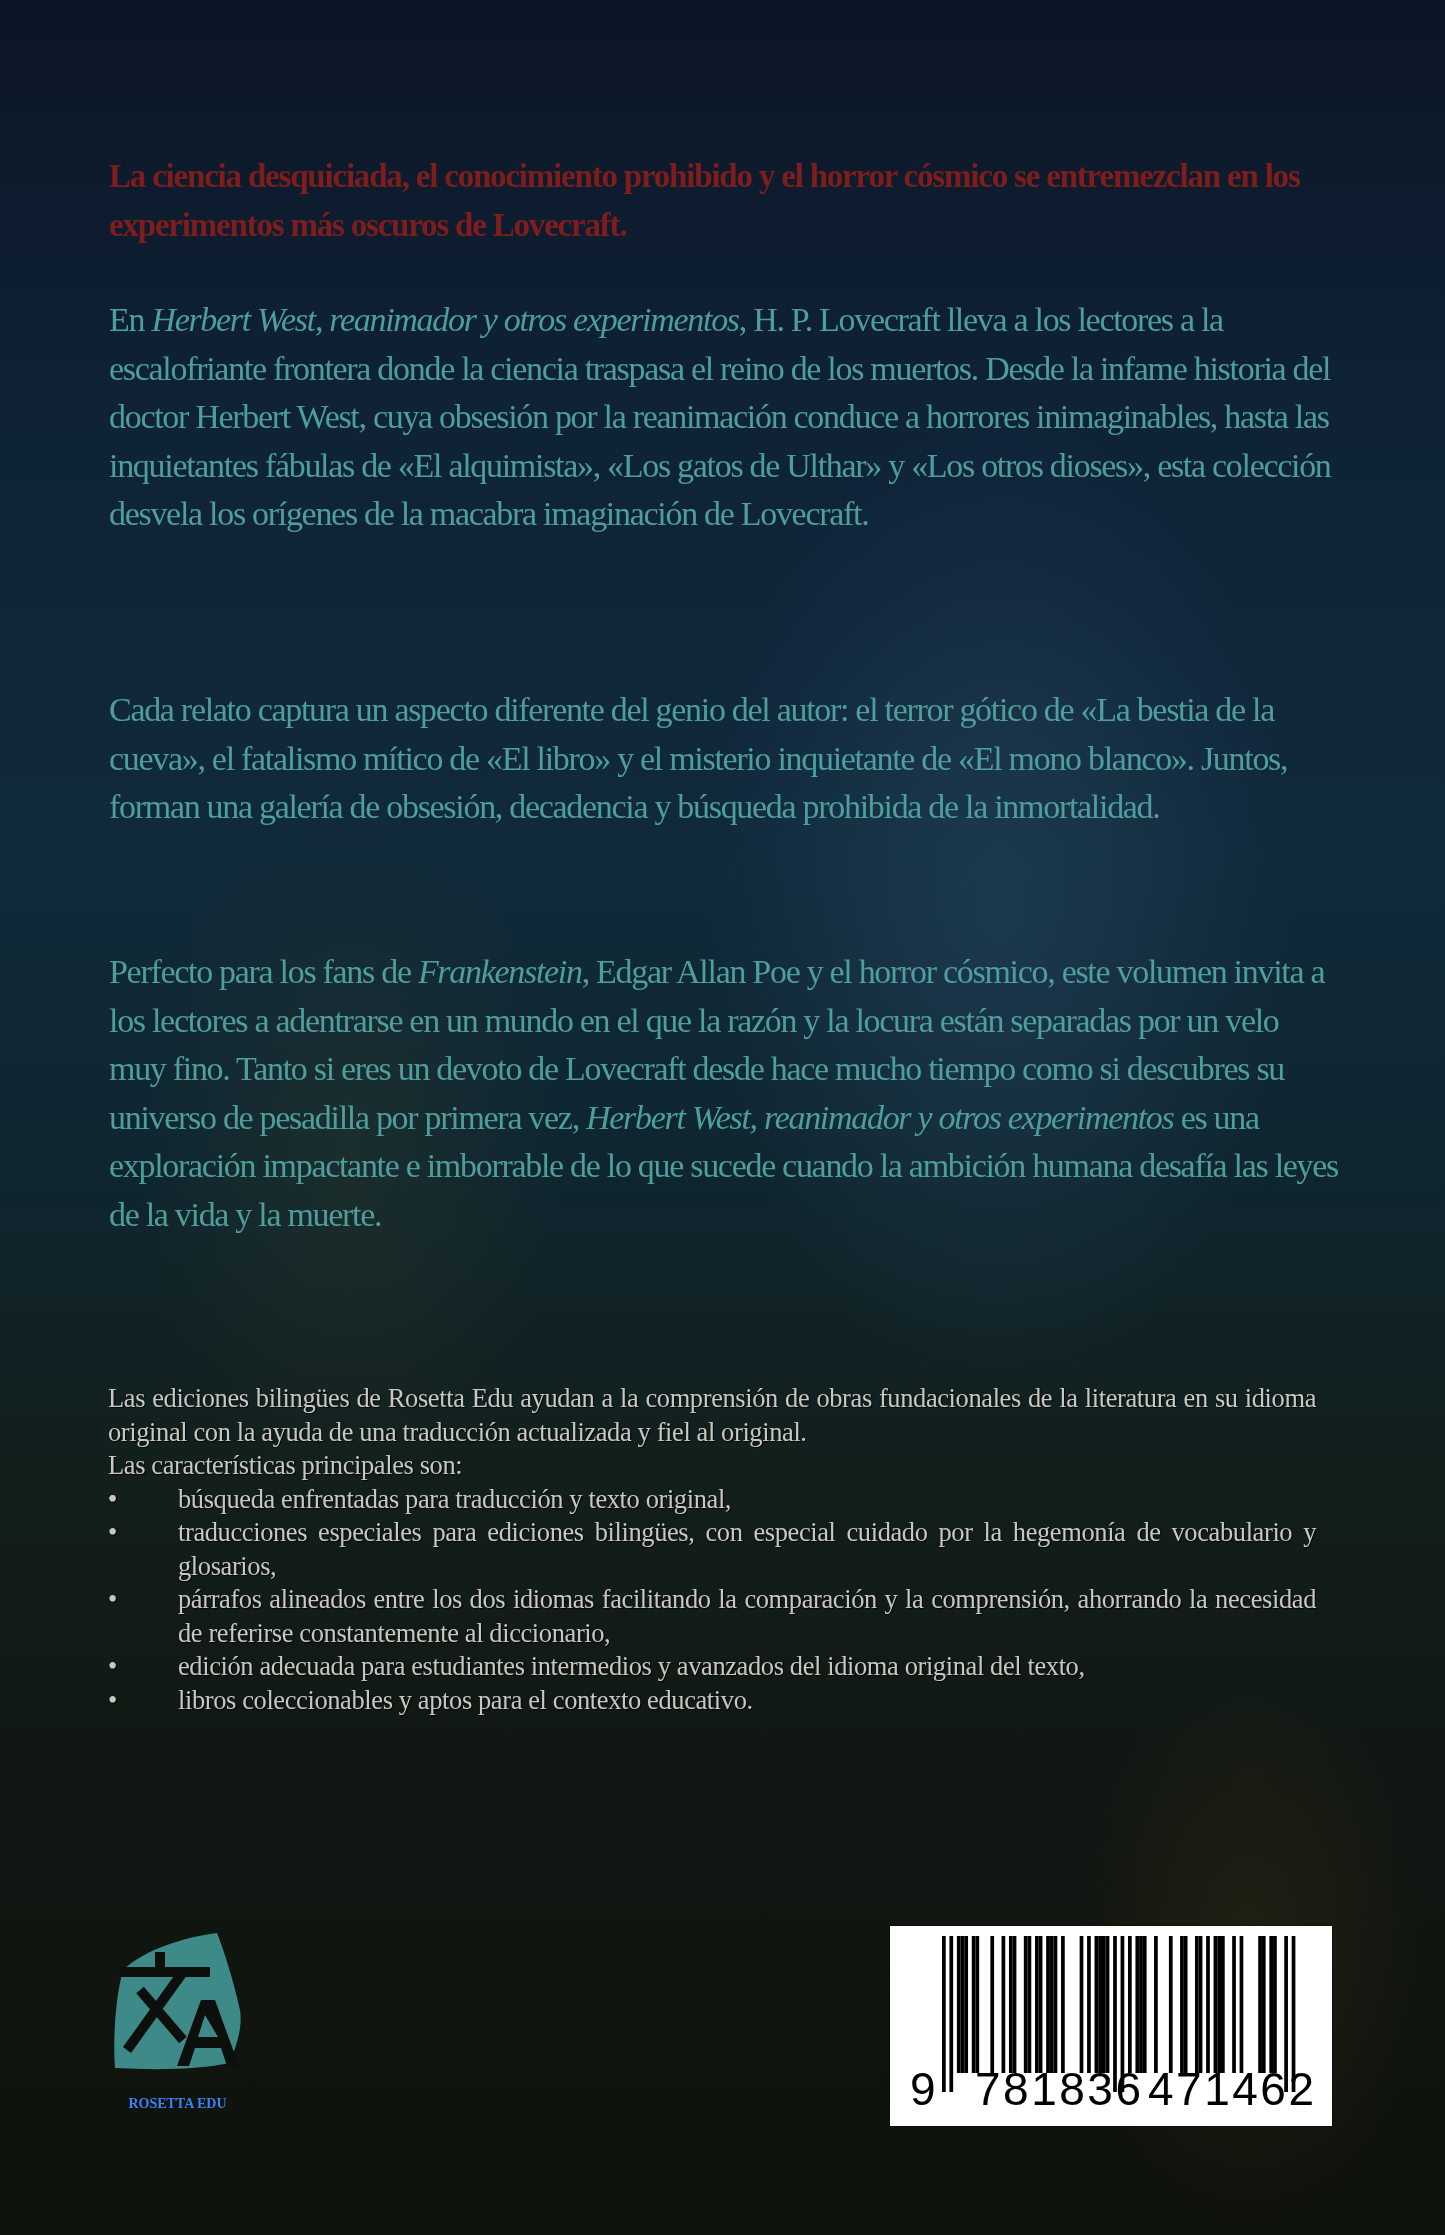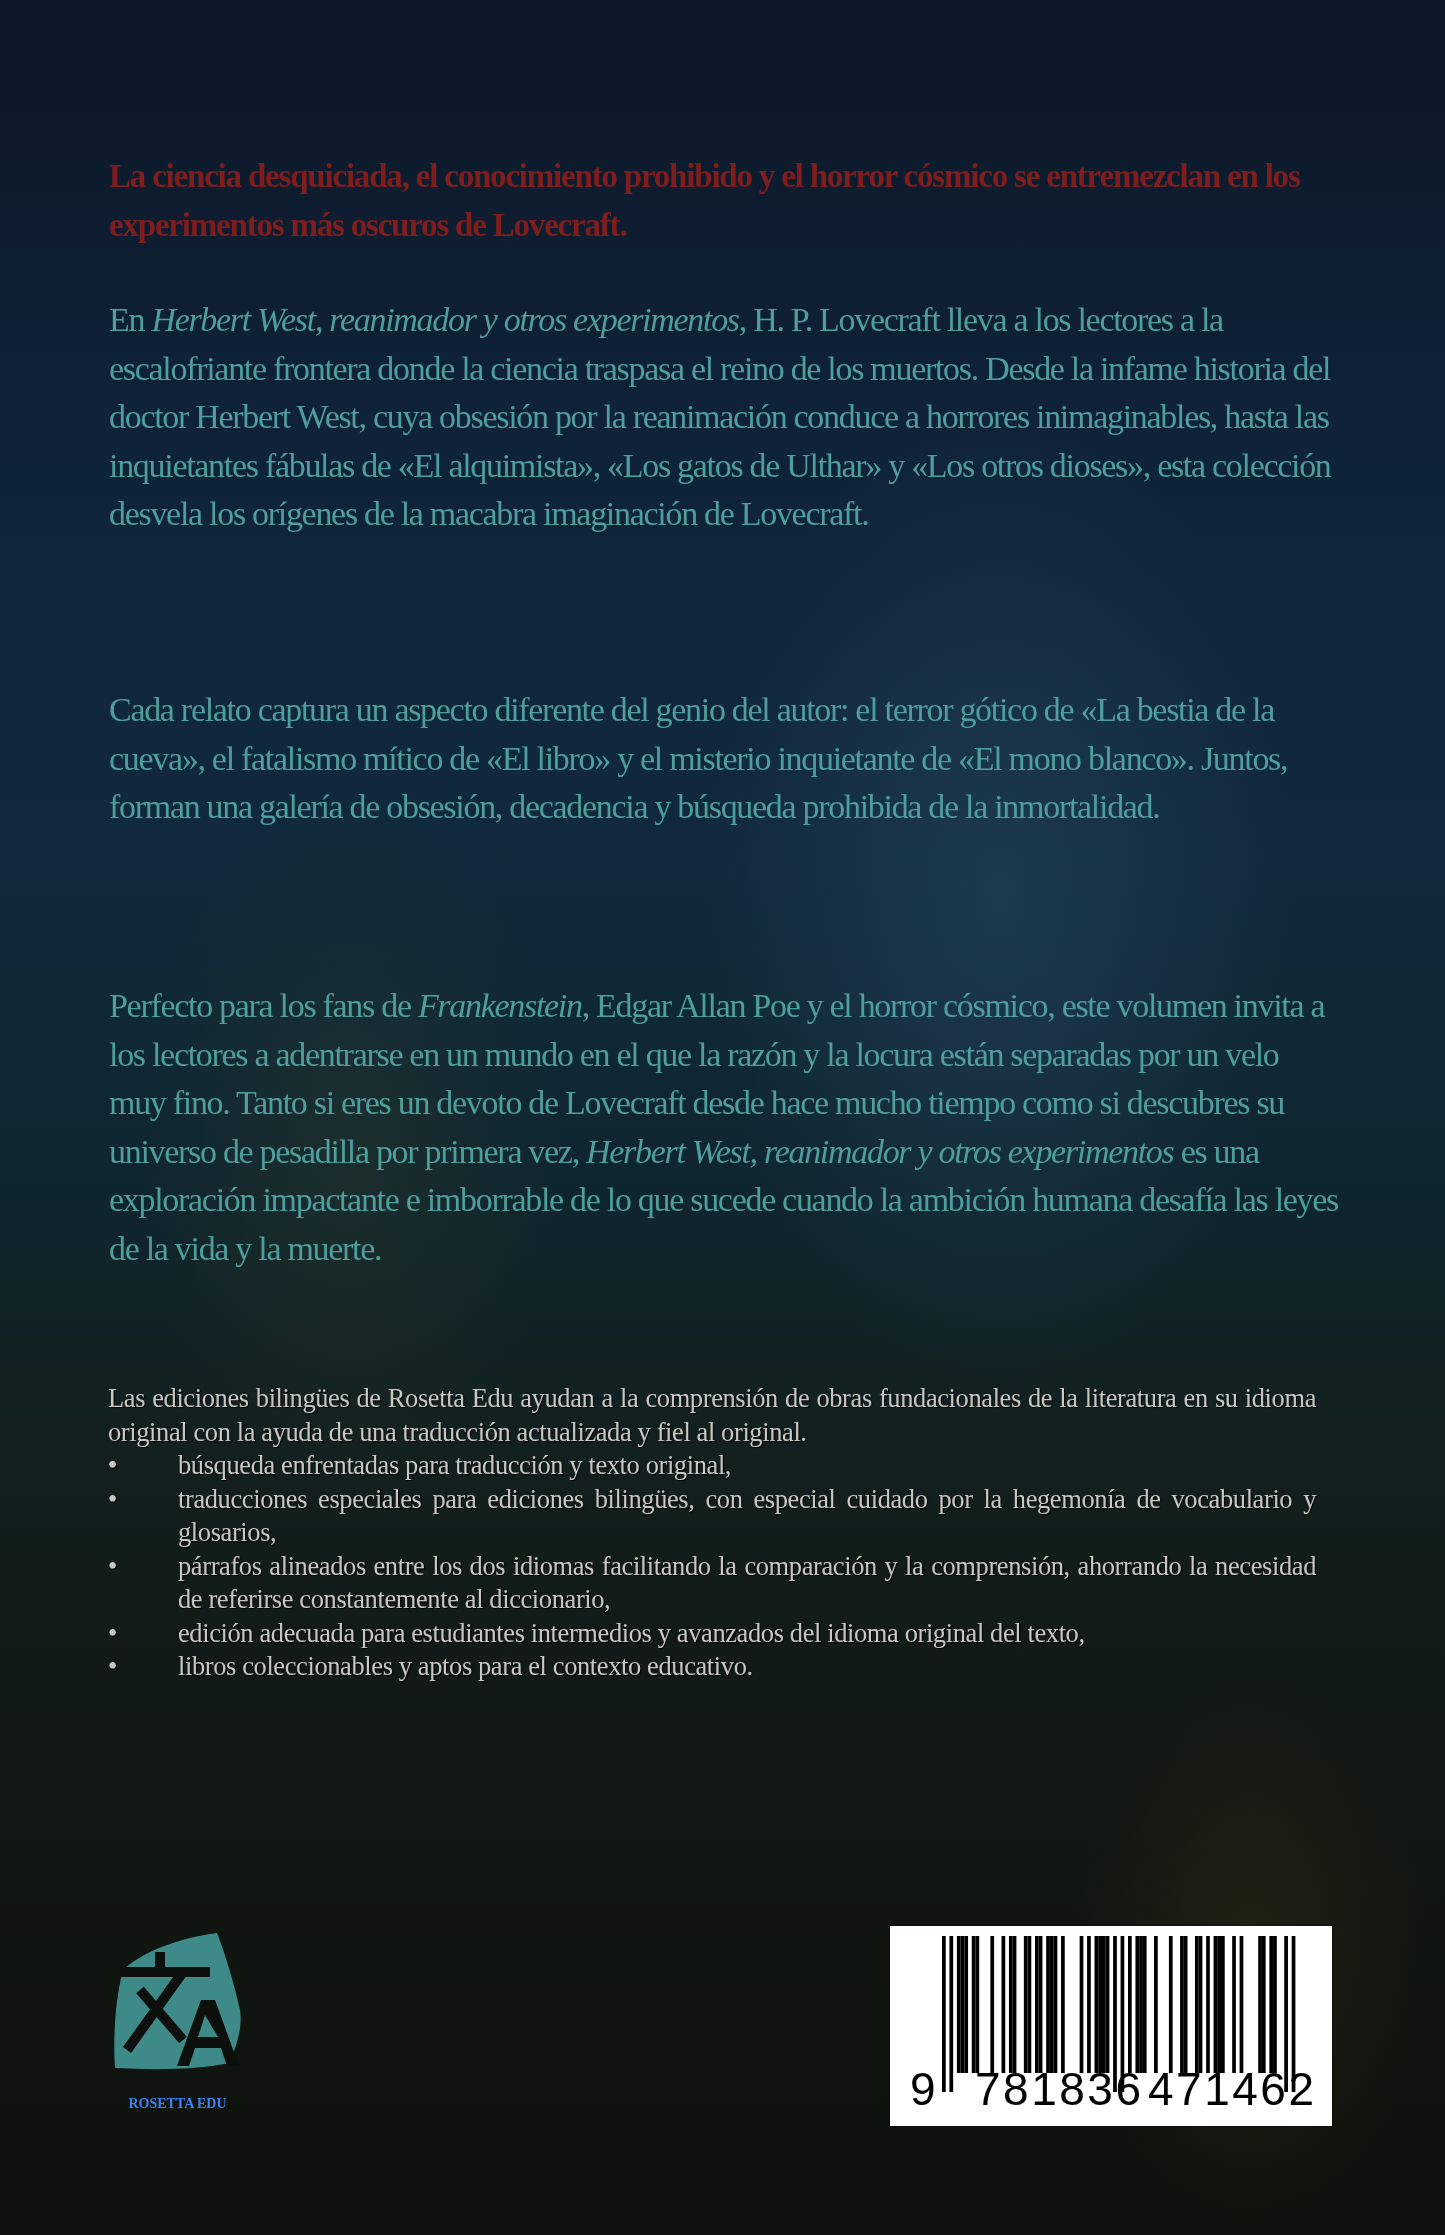--- a/index.html
+++ b/index.html
@@ -19,21 +19,21 @@
     font-family: "Liberation Serif", serif;
   }
   .para {
     position:absolute; left:109px; width:1230px;
     color:#4e9e9b; font-size:34px; line-height:48.5px; letter-spacing:-1.3px;
     font-family: "Liberation Serif", serif;
   }
   .para i { font-style:italic; }
   #p1 { top:296px; }
   #p2 { top:686px; }
-  #p3 { top:982px; }
+  #p3 { top:948px; }
   .edition {
     position:absolute; left:108px; top:1382px; width:1208px;
     color:#c9c7c1; font-weight:normal; font-size:26.5px; line-height:33.5px;
     font-family: "Liberation Serif", serif; letter-spacing:-0.4px;
     text-shadow: 1px 1px 1px rgba(0,0,0,0.8);
   }
   .edition p { margin:0; text-align:justify; }
   .edition ul { list-style:none; margin:0; padding:0; }
   .edition li { position:relative; padding-left:70px; text-align:justify; }
   .edition li .bullet { position:absolute; left:0; top:0; }
@@ -59,20 +59,21 @@
 <div class="lead">La ciencia desquiciada, el conocimiento prohibido y el horror cósmico se entremezclan en los experimentos más oscuros de Lovecraft.</div>
 
 <div class="para" id="p1"><span>En </span><i>Herbert West, reanimador y otros experimentos</i><span>, H. P. Lovecraft lleva a los lectores a la escalofriante frontera donde la ciencia traspasa el reino de los muertos. Desde la infame historia del doctor Herbert West, cuya obsesión por la reanimación conduce a horrores inimaginables, hasta las inquietantes fábulas de «El alquimista», «Los gatos de Ulthar» y «Los otros dioses», esta colección desvela los orígenes de la macabra imaginación de Lovecraft.</span></div>
 
 <div class="para" id="p2">Cada relato captura un aspecto diferente del genio del autor: el terror gótico de «La bestia de la cueva», el fatalismo mítico de «El libro» y el misterio inquietante de «El mono blanco». Juntos, forman una galería de obsesión, decadencia y búsqueda prohibida de la inmortalidad.</div>
 
 <div class="para" id="p3"><span>Perfecto para los fans de </span><i>Frankenstein</i><span>, Edgar Allan Poe y el horror cósmico, este volumen invita a los lectores a adentrarse en un mundo en el que la razón y la locura están separadas por un velo muy fino. Tanto si eres un devoto de Lovecraft desde hace mucho tiempo como si descubres su universo de pesadilla por primera vez, </span><i>Herbert West, reanimador y otros experimentos</i><span> es una exploración impactante e imborrable de lo que sucede cuando la ambición humana desafía las leyes de la vida y la muerte.</span></div>
 
 <div class="edition">
   <p>Las ediciones bilingües de Rosetta Edu ayudan a la comprensión de obras fundacionales de la literatura en su idioma original con la ayuda de una traducción actualizada y fiel al original.</p>
+  <p>Las características principales son:</p>
   <ul>
     <li><span class="bullet">•</span></li>
     <li><span class="bullet">•</span><span>búsqueda enfrentadas para traducción y texto original,</span></li>
     <li><span class="bullet">•</span><span>traducciones especiales para ediciones bilingües, con especial cuidado por la hegemonía de vocabulario y glosarios,</span></li>
     <li><span class="bullet">•</span><span>párrafos alineados entre los dos idiomas facilitando la comparación y la comprensión, ahorrando la necesidad de referirse constantemente al diccionario,</span></li>
     <li><span class="bullet">•</span><span>edición adecuada para estudiantes intermedios y avanzados del idioma original del texto,</span></li>
     <li><span class="bullet">•</span><span>libros coleccionables y aptos para el contexto educativo.</span></li>
   </ul>
 </div>
 

